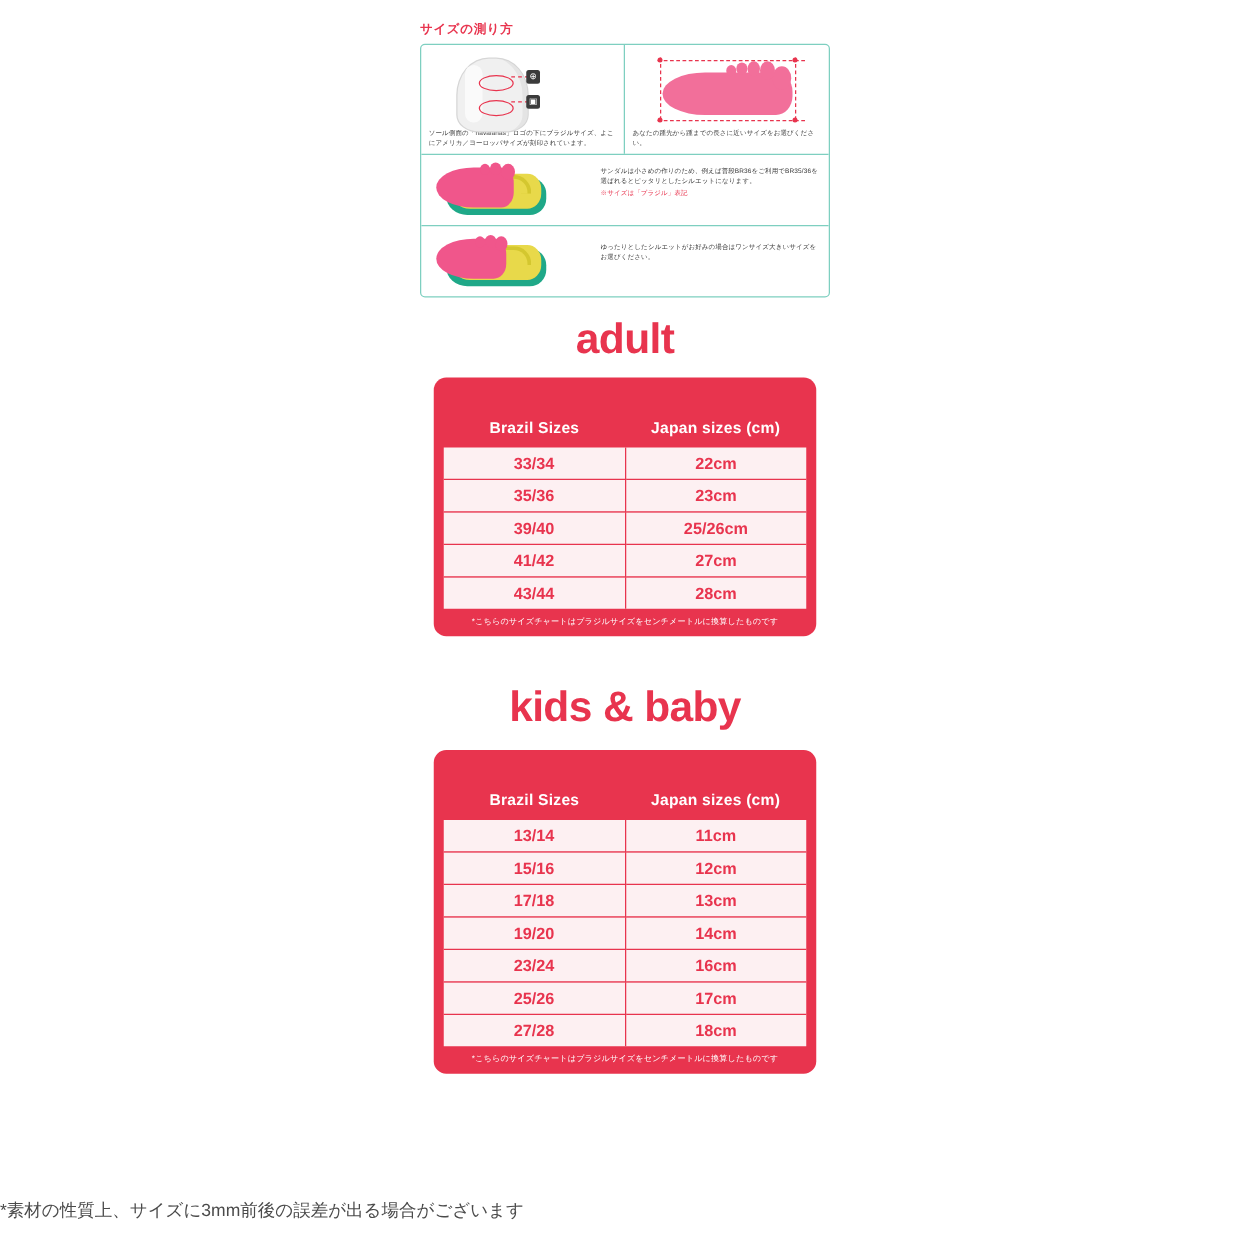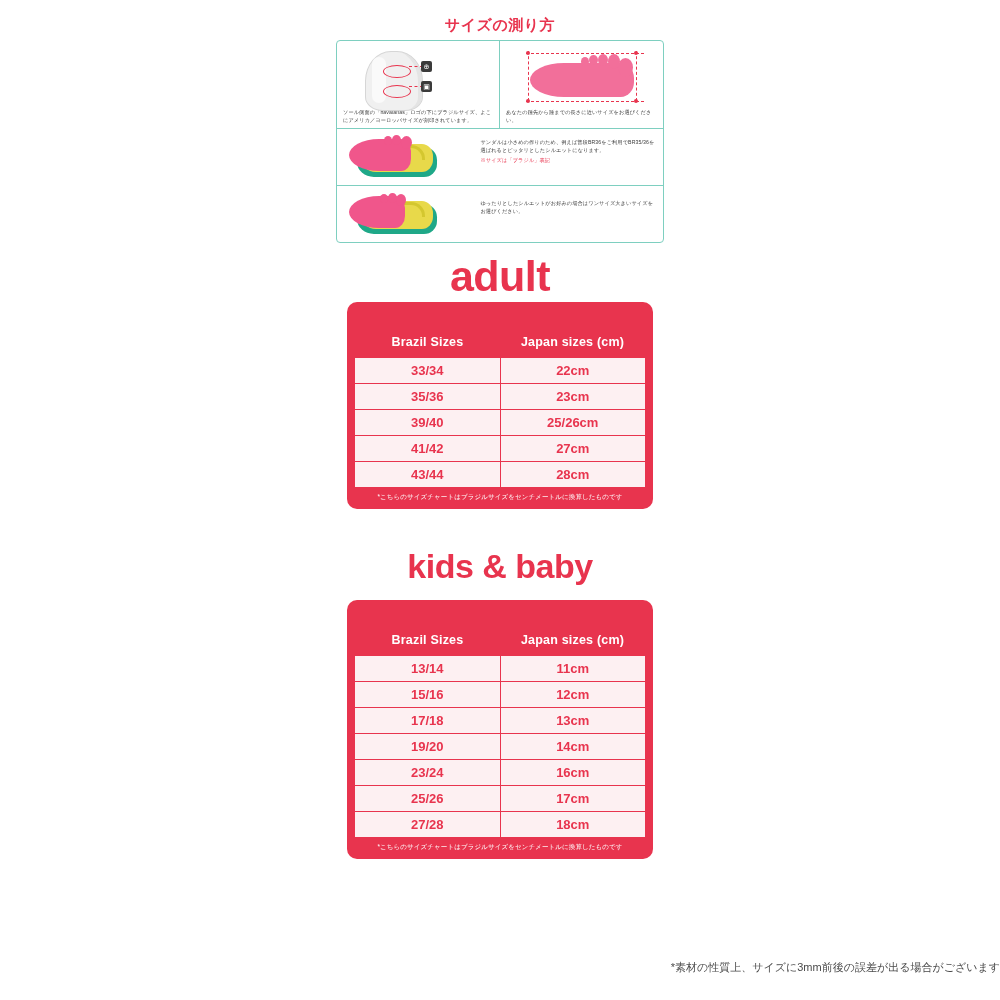--- a/index.html
+++ b/index.html
@@ -17,23 +17,23 @@
   }
 
   
   .guide {
     position: absolute;
     left: 336px;
     top: 16px;
     width: 328px;
   }
   .guide-title {
-    text-align: center;
+    text-align: left;
     color: #e8344e;
-    font-size: 15px;
+    font-size: 10px;
     font-weight: bold;
     letter-spacing: 0.5px;
     margin-bottom: 5px;
   }
   .guide-box {
     border: 1px solid #7ecfc0;
     border-radius: 4px;
     background: #ffffff;
     overflow: hidden;
   }
@@ -216,21 +216,21 @@
 
   
   .chart-heading {
     position: absolute;
     width: 100%;
     text-align: center;
     color: #e8344e;
     font-weight: bold;
     letter-spacing: -0.5px;
   }
-  #adult-heading { top: 252px; font-size: 43px; }
+  #adult-heading { top: 252px; font-size: 34px; }
   #kids-heading  { top: 547px; font-size: 34px; }
 
   
   .size-card {
     position: absolute;
     left: 347px;
     width: 306px;
     background: #e8344e;
     border-radius: 10px;
     padding: 8px 8px 6px 8px;
@@ -269,22 +269,22 @@
     font-size: 6.5px;
     text-align: center;
     padding: 6px 0 1px 0;
     letter-spacing: 0.1px;
   }
 
   .footer-note {
     position: absolute;
     top: 960px;
     width: 100%;
-    text-align: right;
-    font-size: 11px;
+    text-align: left;
+    font-size: 14px;
     color: #4a4a4a;
   }
 </style>
 </head>
 <body>
 
 <div class="guide">
   <div class="guide-title">サイズの測り方</div>
 
   <div class="guide-box">

